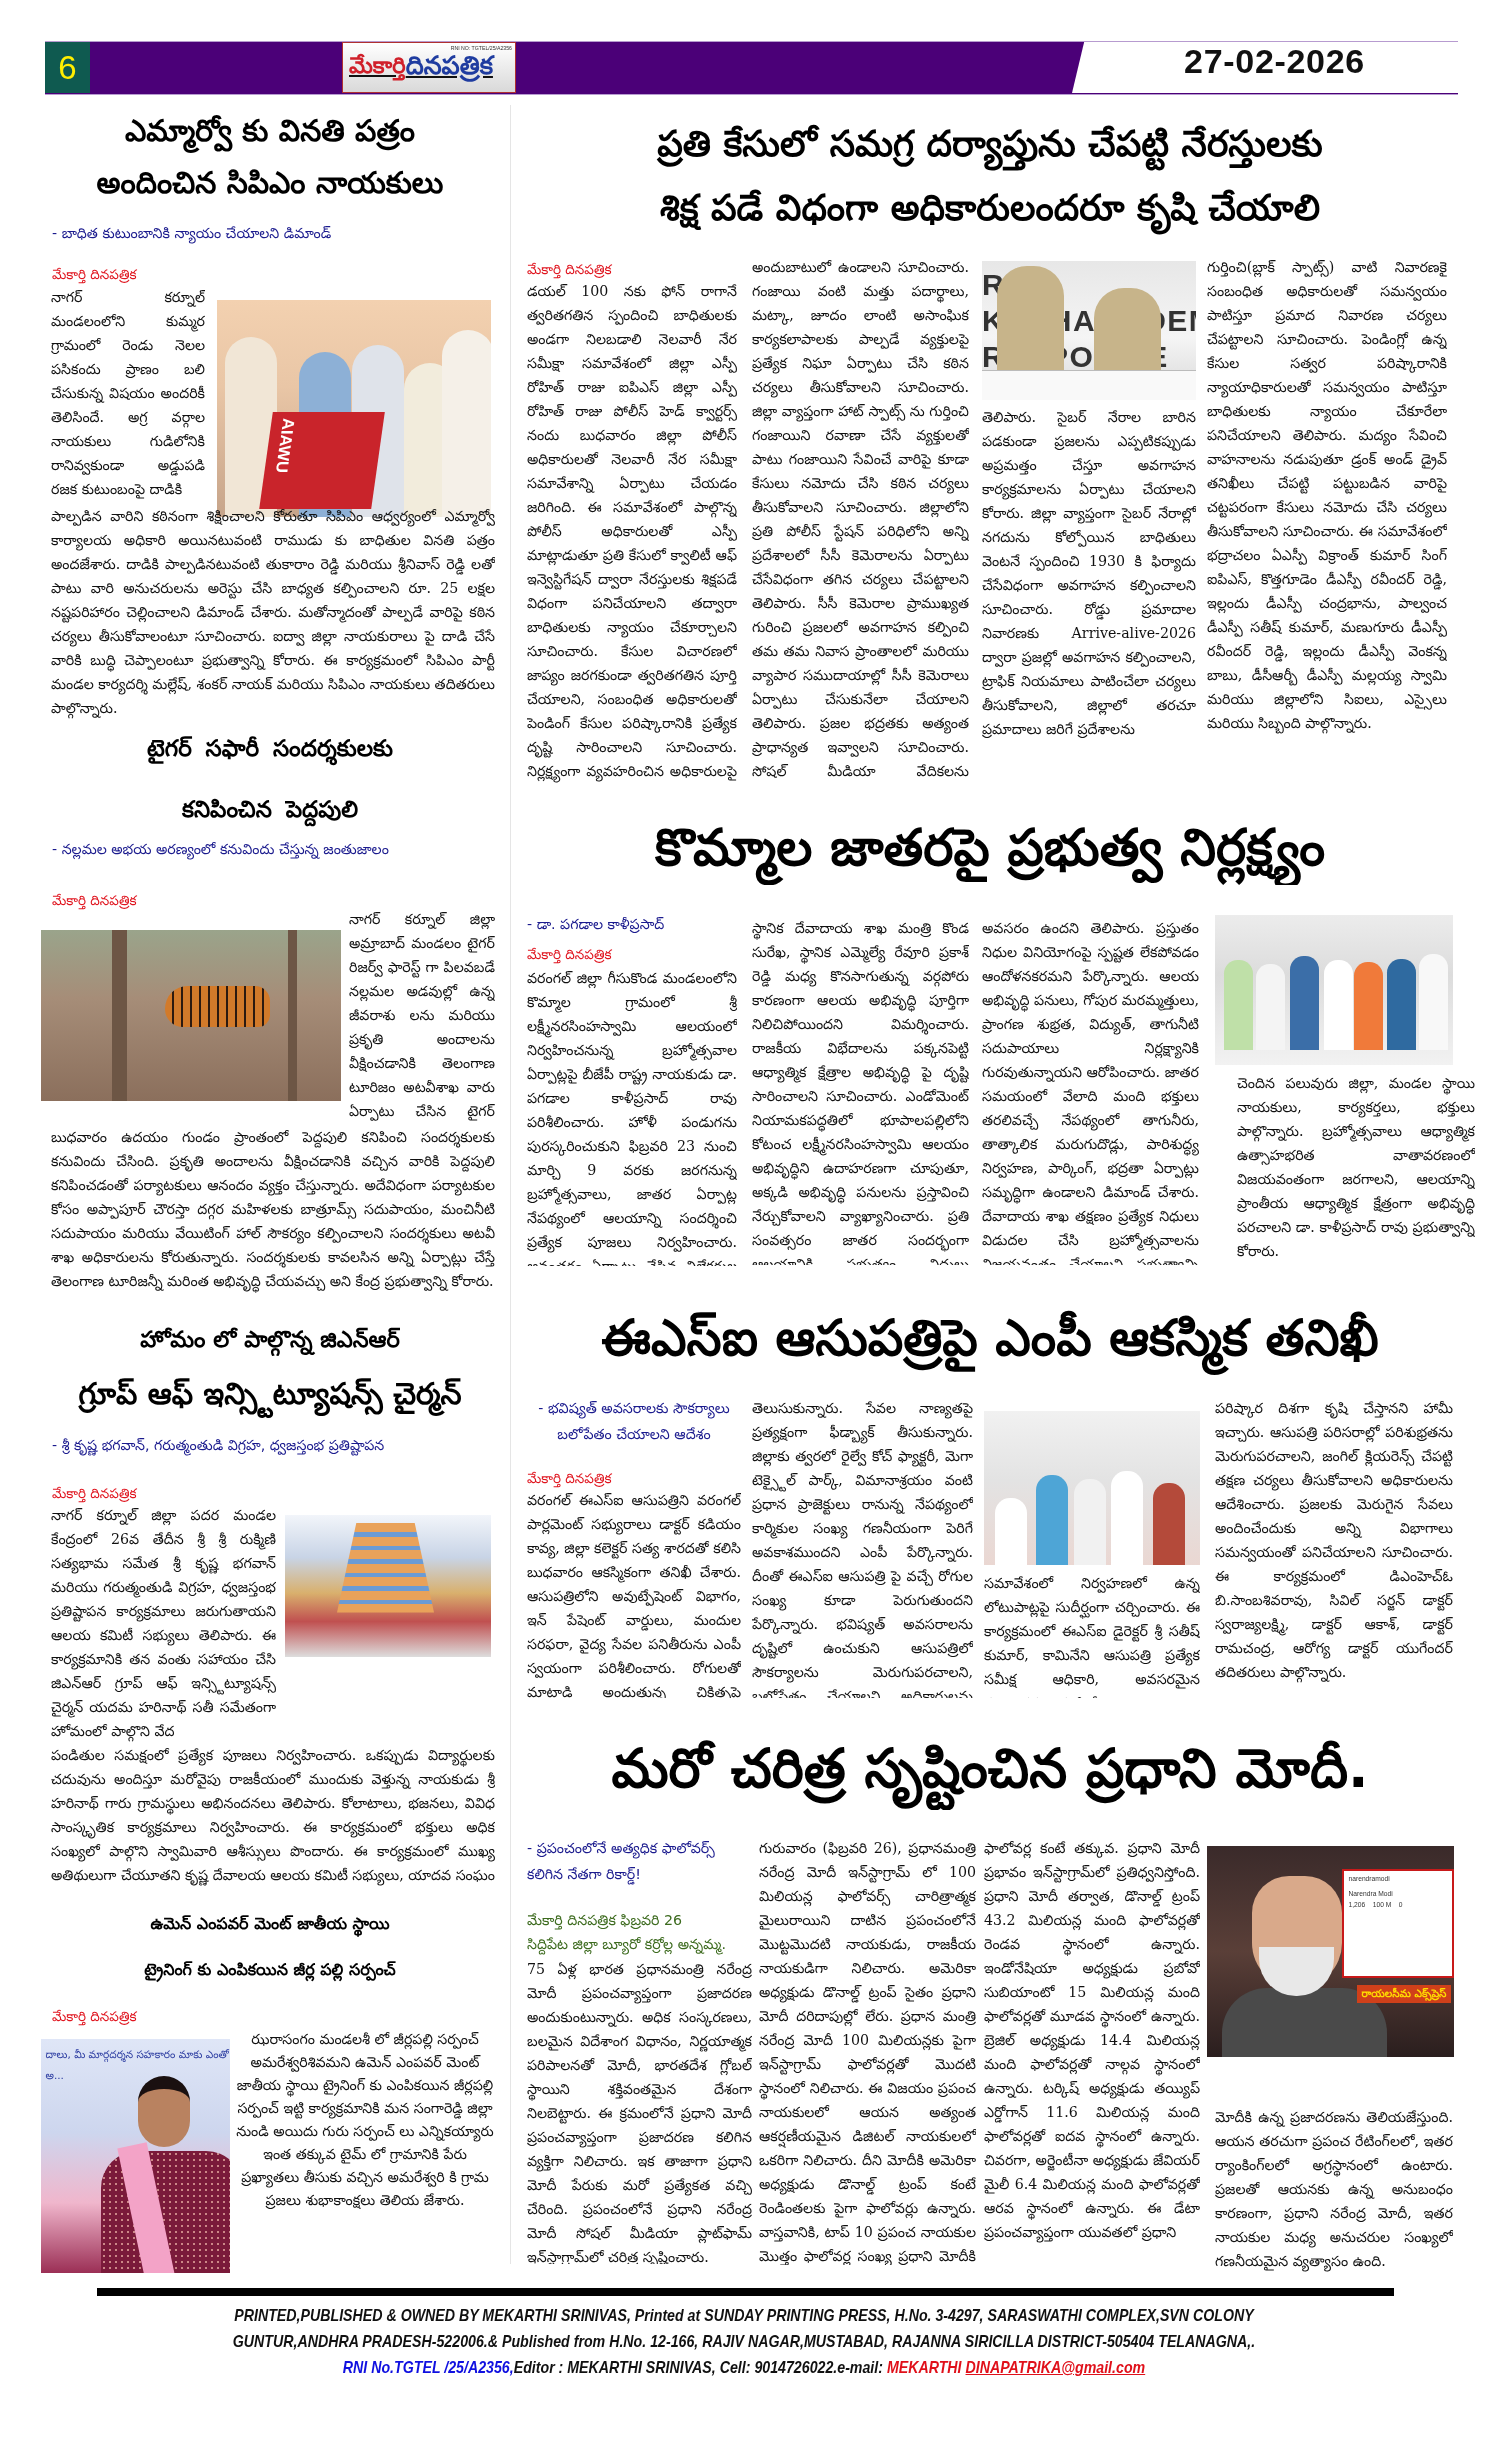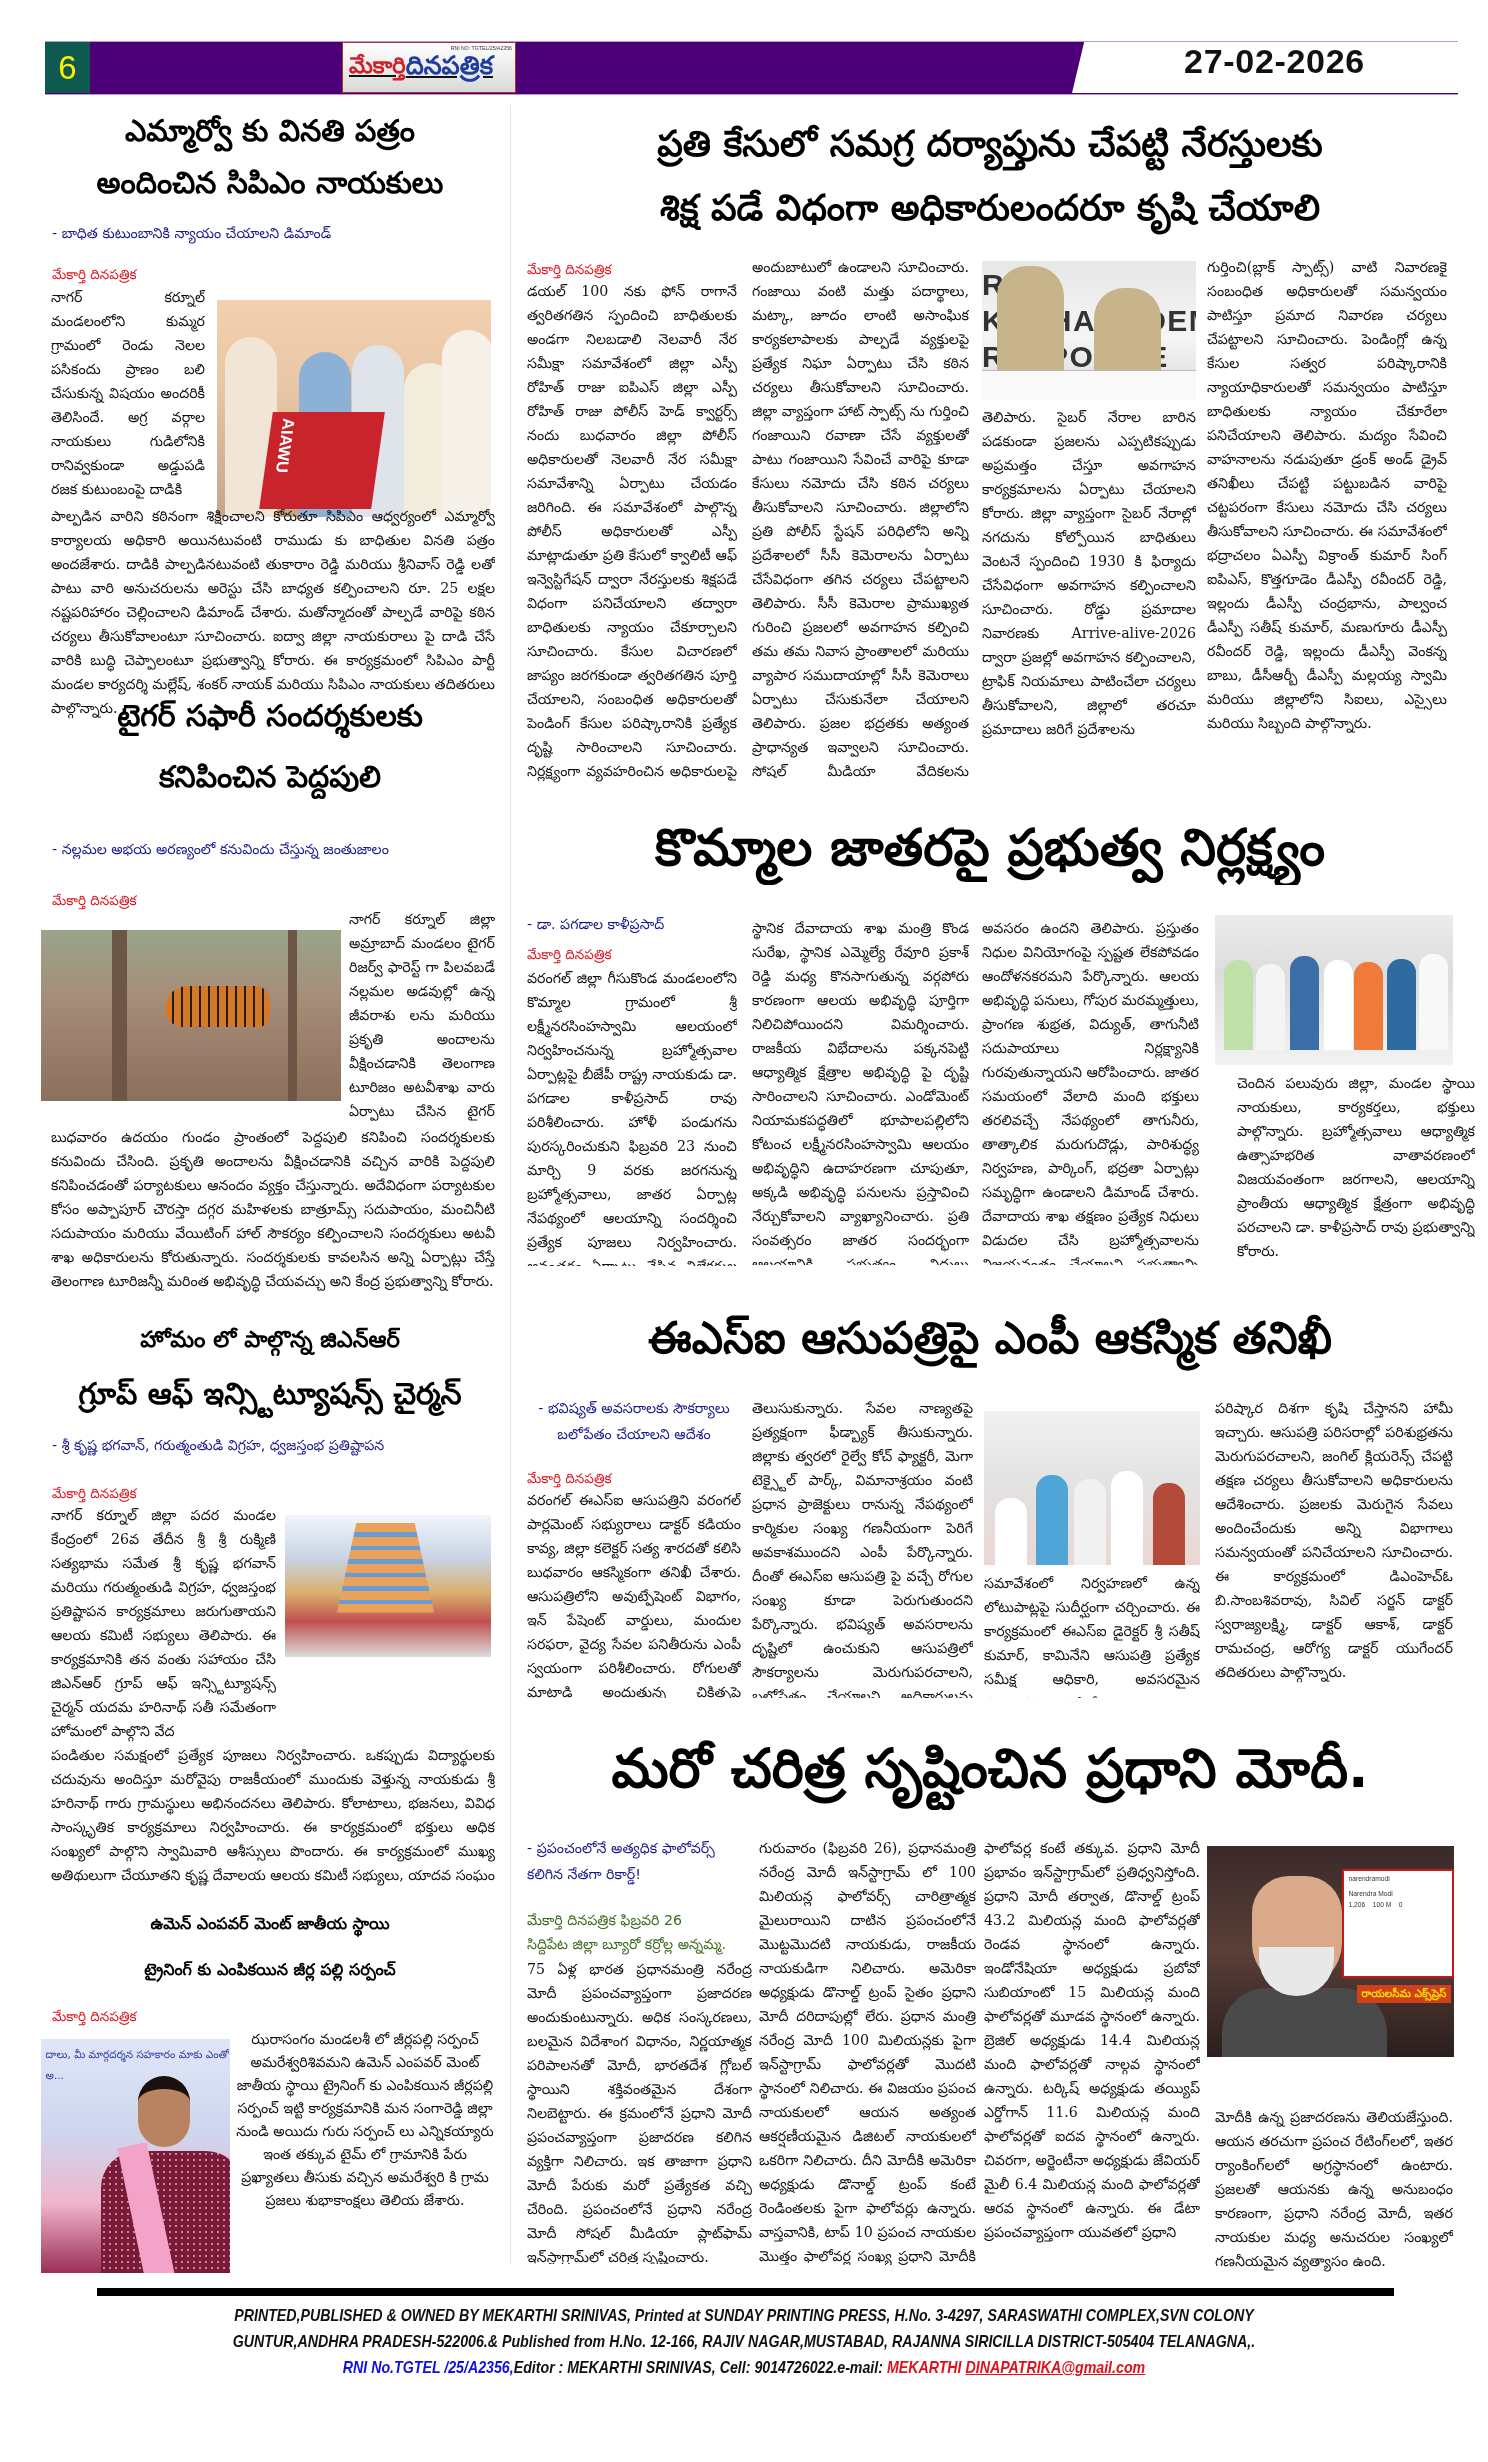--- a/index.html
+++ b/index.html
@@ -117,21 +117,21 @@
     </div>
     <div class="off" style="left:15px;"></div>
     <div class="off" style="left:112px; height:90px;"></div>
     <div class="desk"></div>
   </div>
   <div class="blk body" style="left:982px; top:405px; width:214px; height:380px;">తెలిపారు. సైబర్ నేరాల బారిన పడకుండా ప్రజలను ఎప్పటికప్పుడు అప్రమత్తం చేస్తూ అవగాహన కార్యక్రమాలను ఏర్పాటు చేయాలని కోరారు. జిల్లా వ్యాప్తంగా సైబర్ నేరాల్లో నగదును కోల్పోయిన బాధితులు వెంటనే స్పందించి 1930 కి ఫిర్యాదు చేసేవిధంగా అవగాహన కల్పించాలని సూచించారు. రోడ్డు ప్రమాదాల నివారణకు Arrive-alive-2026 ద్వారా ప్రజల్లో అవగాహన కల్పించాలని, ట్రాఫిక్ నియమాలు పాటించేలా చర్యలు తీసుకోవాలని, జిల్లాలో తరచూ ప్రమాదాలు జరిగే ప్రదేశాలను</div>
   <div class="blk body" style="left:1207px; top:255px; width:240px; height:530px;">గుర్తించి(బ్లాక్ స్పాట్స్) వాటి నివారణకై సంబంధిత అధికారులతో సమన్వయం పాటిస్తూ ప్రమాద నివారణ చర్యలు చేపట్టాలని సూచించారు. పెండింగ్లో ఉన్న కేసుల సత్వర పరిష్కారానికి న్యాయాధికారులతో సమన్వయం పాటిస్తూ బాధితులకు న్యాయం చేకూరేలా పనిచేయాలని తెలిపారు. మద్యం సేవించి వాహనాలను నడుపుతూ డ్రంక్ అండ్ డ్రైవ్ తనిఖీలు చేపట్టి పట్టుబడిన వారిపై చట్టపరంగా కేసులు నమోదు చేసి చర్యలు తీసుకోవాలని సూచించారు. ఈ సమావేశంలో భద్రాచలం ఏఎస్పీ విక్రాంత్ కుమార్ సింగ్ ఐపిఎస్, కొత్తగూడెం డీఎస్పీ రవీందర్ రెడ్డి, ఇల్లందు డీఎస్పీ చంద్రభాను, పాల్వంచ డీఎస్పీ సతీష్ కుమార్, మణుగూరు డీఎస్పీ రవీందర్ రెడ్డి, ఇల్లందు డీఎస్పీ వెంకన్న బాబు, డీసీఆర్బీ డీఎస్పీ మల్లయ్య స్వామి మరియు జిల్లాలోని సిఐలు, ఎస్సైలు మరియు సిబ్బంది పాల్గొన్నారు.</div>
 </section>
 
 <section>
-  <div class="blk h-big" style="left:45px; top:685px; width:450px; font-size:30px; line-height:61px;">
+  <div class="blk h-big" style="left:45px; top:720px; width:450px; font-size:23px; line-height:61px;font-family:Liberation Mono, monospace;">
     <div>టైగర్ సఫారీ సందర్శకులకు</div>
     <div>కనిపించిన పెద్దపులి</div>
   </div>
   <div class="blk kicker" style="left:52px; top:841px; width:442px;">- నల్లమల అభయ అరణ్యంలో కనువిందు చేస్తున్న జంతుజాలం</div>
   <div class="blk credit" style="left:52px; top:892px; width:225px;">మేకార్తి దినపత్రిక</div>
   <div class="photo ph-tiger" style="left:41px; top:930px; width:300px; height:171px;">
     <div class="tree" style="left:71px;"></div>
     <div class="tree" style="left:247px; width:9px;"></div>
     <div class="tiger"></div>
   </div>
@@ -164,21 +164,21 @@
   <div class="blk kicker" style="left:52px; top:1437px; width:442px;">- శ్రీ కృష్ణ భగవాన్, గరుత్మంతుడి విగ్రహ, ధ్వజస్తంభ ప్రతిష్టాపన</div>
   <div class="blk credit" style="left:52px; top:1485px; width:225px;">మేకార్తి దినపత్రిక</div>
   <div class="blk body" style="left:51px; top:1503px; width:225px; height:240px;">నాగర్ కర్నూల్ జిల్లా పదర మండల కేంద్రంలో 26వ తేదీన శ్రీ శ్రీ రుక్మిణి సత్యభామ సమేత శ్రీ కృష్ణ భగవాన్ మరియు గరుత్మంతుడి విగ్రహ, ధ్వజస్తంభ ప్రతిష్టాపన కార్యక్రమాలు జరుగుతాయని ఆలయ కమిటీ సభ్యులు తెలిపారు. ఈ కార్యక్రమానికి తన వంతు సహాయం చేసి జిఎన్ఆర్ గ్రూప్ ఆఫ్ ఇన్స్టిట్యూషన్స్ చైర్మన్ యదమ హరినాథ్ సతీ సమేతంగా హోమంలో పాల్గొని వేద</div>
   <div class="photo ph-temple" style="left:285px; top:1515px; width:206px; height:142px;">
     <div class="gopuram"></div>
   </div>
   <div class="blk body" style="left:51px; top:1743px; width:444px; height:146px;">పండితుల సమక్షంలో ప్రత్యేక పూజలు నిర్వహించారు. ఒకప్పుడు విద్యార్థులకు చదువును అందిస్తూ మరోవైపు రాజకీయంలో ముందుకు వెళ్తున్న నాయకుడు శ్రీ హరినాథ్ గారు గ్రామస్థులు అభినందనలు తెలిపారు. కోలాటాలు, భజనలు, వివిధ సాంస్కృతిక కార్యక్రమాలు నిర్వహించారు. ఈ కార్యక్రమంలో భక్తులు అధిక సంఖ్యలో పాల్గొని స్వామివారి ఆశీస్సులు పొందారు. ఈ కార్యక్రమంలో ముఖ్య అతిథులుగా చేయూతని కృష్ణ దేవాలయ ఆలయ కమిటీ సభ్యులు, యాదవ సంఘం నాయకులు కాశన్న యాదవ్, ఎదమ అనిల్ (ఏతం) మరియు విద్యాభారతి స్కూల్ కరస్పాండెంట్, ఎల్లయ్య తెలిపారు.</div>
 </section>
 
 <section>
-  <div class="blk h-big" style="left:525px; top:1297px; width:930px; font-size:44px; line-height:82px;">ఈఎస్ఐ ఆసుపత్రిపై ఎంపీ ఆకస్మిక తనిఖీ</div>
+  <div class="blk h-big" style="left:525px; top:1297px; width:930px; font-size:50px; line-height:82px;">ఈఎస్ఐ ఆసుపత్రిపై ఎంపీ ఆకస్మిక తనిఖీ</div>
   <div class="blk kicker" style="left:527px; top:1396px; width:214px; text-align:center; line-height:25.5px;">
     <div>- భవిష్యత్ అవసరాలకు సౌకర్యాలు</div>
     <div>బలోపేతం చేయాలని ఆదేశం</div>
   </div>
   <div class="blk credit" style="left:527px; top:1470px; width:210px;">మేకార్తి దినపత్రిక</div>
   <div class="blk body" style="left:527px; top:1488px; width:214px; height:210px;">వరంగల్ ఈఎస్ఐ ఆసుపత్రిని వరంగల్ పార్లమెంట్ సభ్యురాలు డాక్టర్ కడియం కావ్య, జిల్లా కలెక్టర్ సత్య శారదతో కలిసి బుధవారం ఆకస్మికంగా తనిఖీ చేశారు. ఆసుపత్రిలోని అవుట్పేషెంట్ విభాగం, ఇన్ పేషెంట్ వార్డులు, మందుల సరఫరా, వైద్య సేవల పనితీరును ఎంపీ స్వయంగా పరిశీలించారు. రోగులతో మాట్లాడి అందుతున్న చికిత్సపై వివరాలు</div>
   <div class="blk body" style="left:752px; top:1396px; width:221px; height:302px;">తెలుసుకున్నారు. సేవల నాణ్యతపై ప్రత్యక్షంగా ఫీడ్బ్యాక్ తీసుకున్నారు. జిల్లాకు త్వరలో రైల్వే కోచ్ ఫ్యాక్టరీ, మెగా టెక్స్టైల్ పార్క్, విమానాశ్రయం వంటి ప్రధాన ప్రాజెక్టులు రానున్న నేపథ్యంలో కార్మికుల సంఖ్య గణనీయంగా పెరిగే అవకాశముందని ఎంపీ పేర్కొన్నారు. దీంతో ఈఎస్ఐ ఆసుపత్రి పై వచ్చే రోగుల సంఖ్య కూడా పెరుగుతుందని పేర్కొన్నారు. భవిష్యత్ అవసరాలను దృష్టిలో ఉంచుకుని ఆసుపత్రిలో సౌకర్యాలను మెరుగుపరచాలని, బలోపేతం చేయాలని అధికారులను ఆదేశించారు. అదనపు వైద్యులు, నర్సులు, సిబ్బందితో</div>
   <div class="photo ph-hospital" style="left:984px; top:1411px; width:216px; height:154px;">
     <div class="p" style="left:11.2px; height:67px; background:#ffffff;"></div>
     <div class="p" style="left:52px; height:90px; background:#4ea5d6;"></div>

